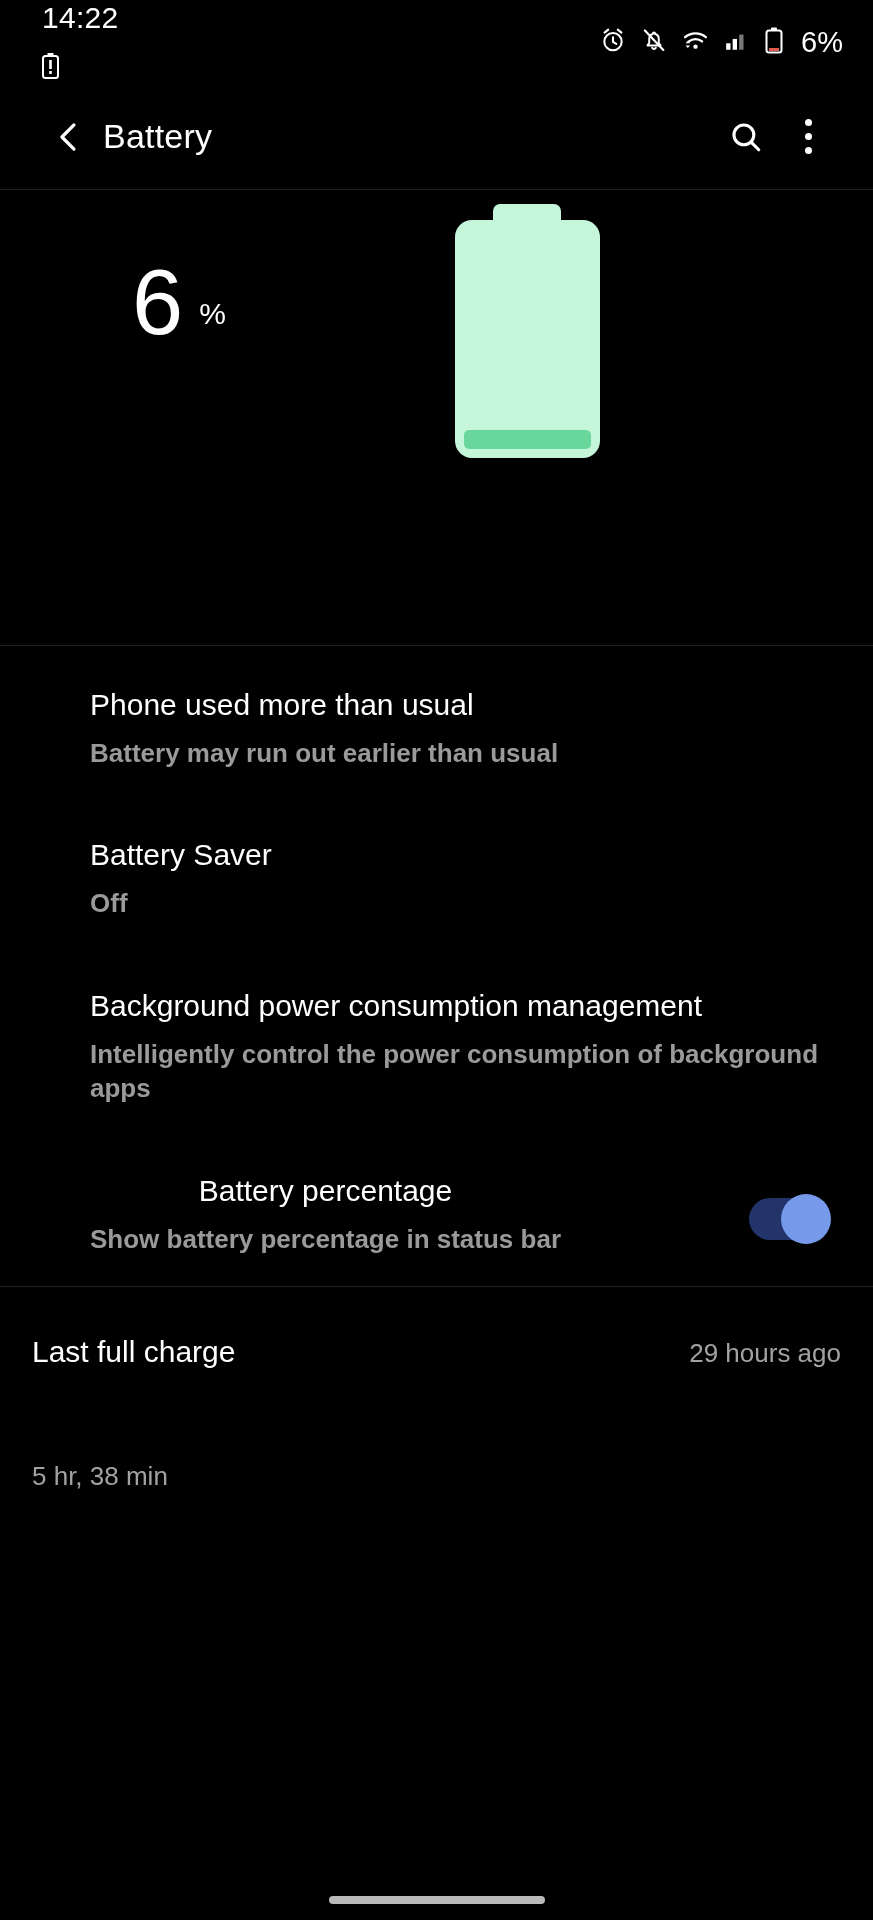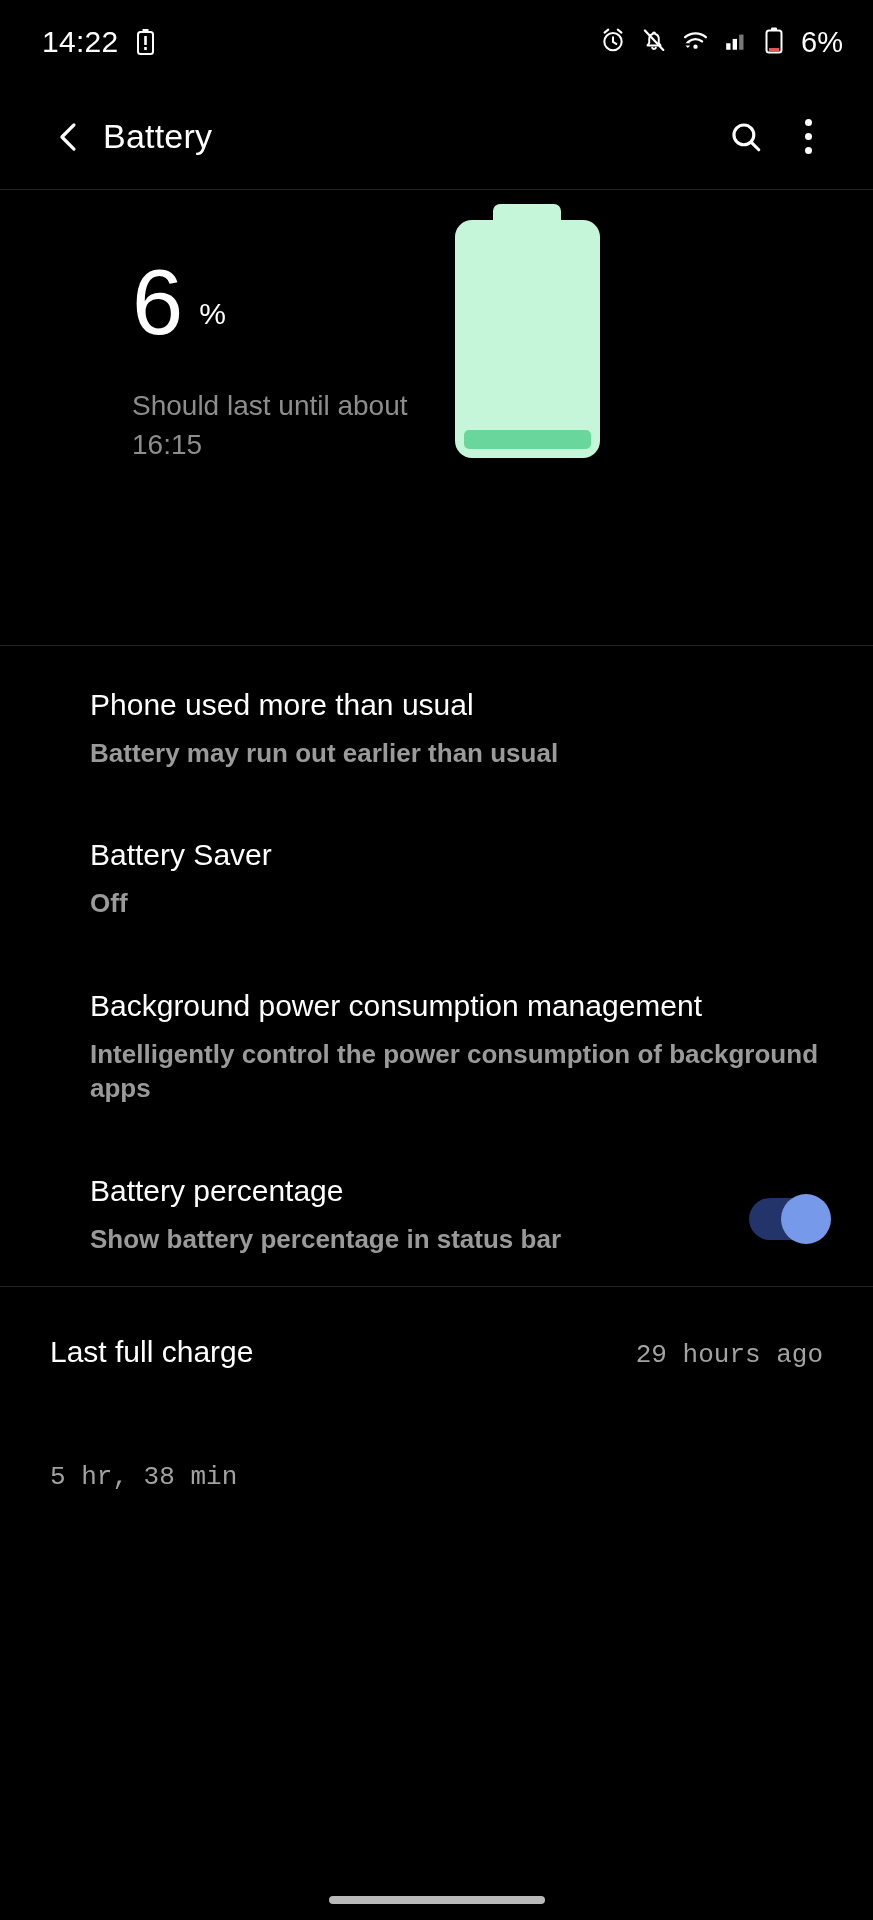--- a/index.html
+++ b/index.html
@@ -10,21 +10,21 @@
     overflow:hidden;
   }
   .screen { position:relative; width:873px; height:1920px; background:#000; }
 
   
   .statusbar {
     height:84px; display:flex; align-items:center;
     justify-content:space-between;
     padding:0 30px 0 42px;
   }
-  .sb-left { display:flex; align-items:flex-end; gap:18px; }
+  .sb-left { display:flex; align-items:flex-start; gap:18px;flex-direction:column; }
   .sb-clock { color:#fff; font-size:30px; letter-spacing:.3px; }
   .sb-right { display:flex; align-items:center; gap:15px; }
   .sb-pct { color:#fff; font-size:29px; margin-left:3px; }
 
   
   .toolbar {
     height:105px; display:flex; align-items:center;
     padding:0 34px 0 40px;
   }
   .back-btn { width:58px; height:58px; display:flex; align-items:center; justify-content:center; cursor:pointer; }
@@ -56,41 +56,41 @@
     position:absolute; left:9px; right:9px; bottom:9px;
     height:19px; background:#69d79c; border-radius:5px;
   }
 
   
   .list { padding-top:4px; }
   .row-block { padding:36px 50px 30px; cursor:pointer;margin-left:40px; }
   .row-title { color:#fff; font-size:30px; line-height:1.26; }
   .row-sub { color:#9a9a9a; font-size:26px; line-height:1.33; margin-top:12px;font-weight:bold; }
   .row-flex { display:flex; align-items:flex-start; justify-content:space-between; gap:20px; }
-  .row-textcol { max-width:640px; }
+  .row-textcol { max-width:640px;text-align:center; }
 
   
   .toggle {
     width:74px; height:42px; border-radius:21px;
     background:#23346b; position:relative; flex:none;
     margin-top:26px; cursor:pointer;
   }
   .toggle .knob {
     position:absolute; top:-4px; right:-8px;
     width:50px; height:50px; border-radius:50%;
     background:#7699ea;
   }
 
   
   .vrow {
     display:flex; align-items:baseline; justify-content:space-between;
-    padding:48px 50px 44px; cursor:pointer;
+    padding:48px 32px 44px; cursor:pointer;
   }
   .vrow-label { color:#fff; font-size:30px; }
-  .vrow-value { color:#a2a2a2; font-size:26px; white-space:nowrap;font-family:Liberation Mono, monospace; }
+  .vrow-value { color:#a2a2a2; font-size:26px; white-space:nowrap; }
 
   
   .gesture {
     position:absolute; left:50%; transform:translateX(-50%);
     bottom:16px; width:216px; height:8px; border-radius:4px;
     background:#b9b9b9;
   }
 </style>
 </head>
 <body>
@@ -174,21 +174,20 @@
   </div>
 
   <div class="hairline"></div>
 
   <div class="hero">
     <div class="hero-text">
       <div class="pct-row">
         <span class="pct-num">6</span>
         <span class="pct-sym">%</span>
       </div>
-      <div class="hero-sub">Should last until about 16:15</div>
     </div>
     <div class="batt-graphic">
       <div class="batt-cap"></div>
       <div class="batt-body">
         <div class="batt-fill"></div>
       </div>
     </div>
   </div>
 
   <div class="hairline"></div>

